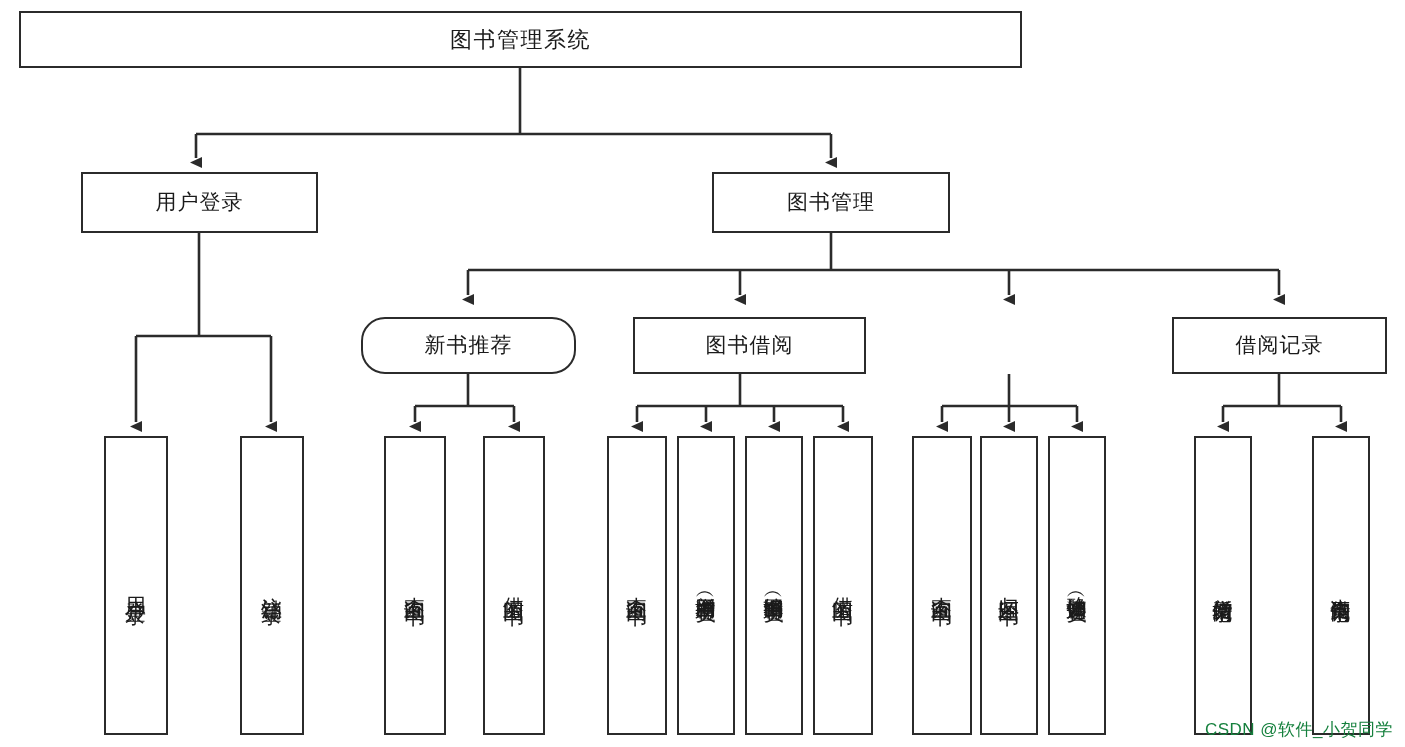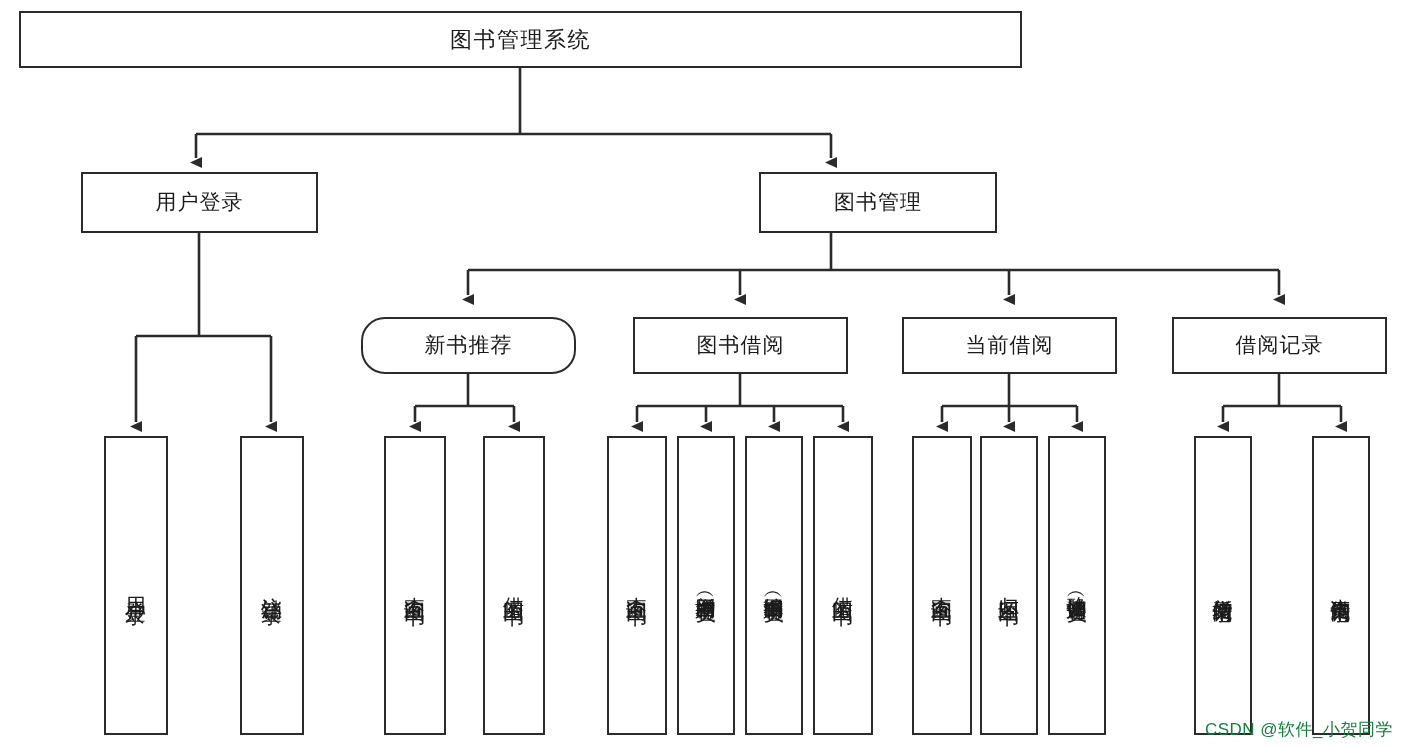--- a/index.html
+++ b/index.html
@@ -137,32 +137,29 @@
     </g>
   </svg>
 
   <div class="node h root" style="left:19px; top:11px; width:1003px; height:57px;">
     <span class="node-label">图书管理系统</span>
   </div>
 
   <div class="node h" style="left:81px; top:172px; width:237px; height:61px;">
     <span class="node-label">用户登录</span>
   </div>
-  <div class="node h" style="left:712px; top:172px; width:238px; height:61px;margin-left:47px;">
+  <div class="node h" style="left:712px; top:172px; width:238px; height:61px;">
     <span class="node-label">图书管理</span>
   </div>
 
   <div class="node h" style="left:361px; top:317px; width:215px; height:57px;border-radius:24px;">
     <span class="node-label">新书推荐</span>
   </div>
-  <div class="node h" style="left:633px; top:317px; width:215px; height:57px;">
+  <div class="node h" style="left:633px; top:317px; width:233px; height:57px;">
     <span class="node-label">图书借阅</span>
-  </div>
-  <div class="node h" style="left:902px; top:317px; width:215px; height:57px;">
-    <span class="node-label">当前借阅</span>
   </div>
   <div class="node h" style="left:1172px; top:317px; width:215px; height:57px;">
     <span class="node-label">借阅记录</span>
   </div>
 
   <div class="node v" style="left:104px; top:436px; width:64px; height:299px;">
     <span class="node-label">用户登录</span>
   </div>
   <div class="node v" style="left:240px; top:436px; width:64px; height:299px;">
     <span class="node-label">注销登录</span>

